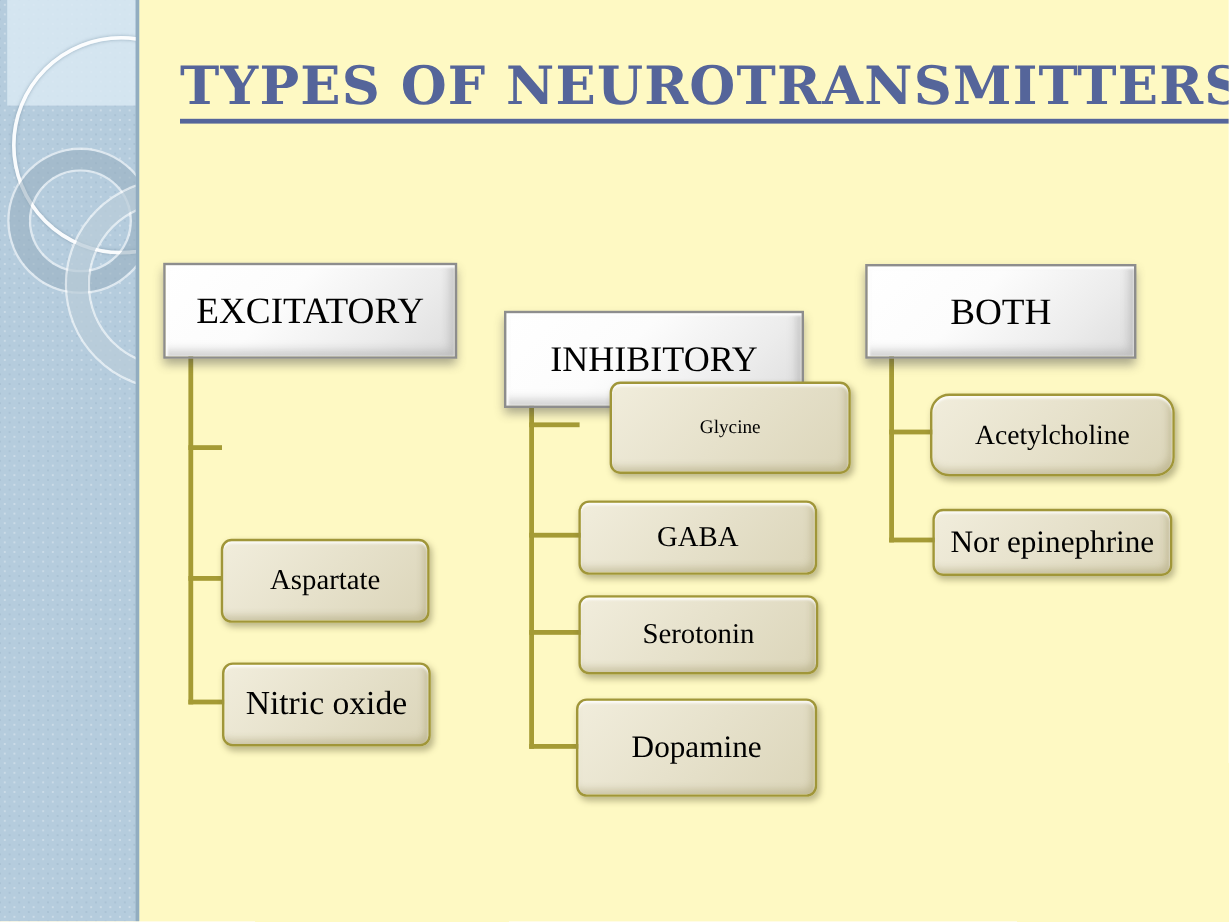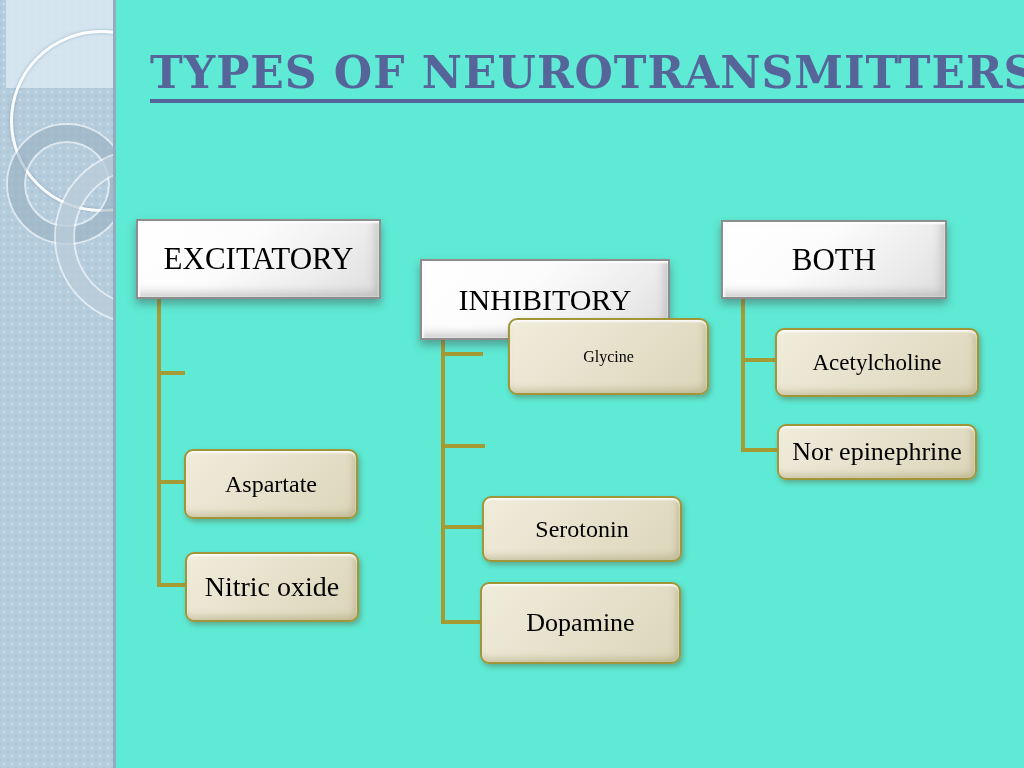--- a/index.html
+++ b/index.html
@@ -1,19 +1,19 @@
 <!DOCTYPE html>
 <html><head>
 <meta charset="utf-8">
 <style>
   html,body{margin:0;padding:0;background:#ffffff;}
   .slide{
     position:relative;
     width:1024px;height:768px;
-    background:#5eead4;
+    background:#fef9c3;
     overflow:hidden;
     font-family:"Liberation Serif", serif;
   }
 
   
   .sidebar{
     position:absolute;left:0;top:0;width:113px;height:768px;
     background-color:#b5ccdd;
     background-image:
       radial-gradient(rgba(255,255,255,0.30) 15%, rgba(255,255,255,0) 16%),
@@ -117,21 +117,21 @@
   #box-glycine{left:508px;top:318px;width:197px;height:73px;font-size:16px;}
   #box-gaba{left:482px;top:417px;width:195px;height:58px;font-size:24px;}
   #box-serotonin{left:482px;top:496px;width:196px;height:62px;font-size:24px;}
   #box-dopamine{left:480px;top:582px;width:197px;height:78px;font-size:26px;}
 
   
   #box-both{left:721px;top:220px;width:222px;height:75px;font-size:31px;text-align:right;}
   #conn-both-v{left:741px;top:293px;width:4px;height:159px;}
   #conn-both-s1{left:741px;top:358px;width:38px;height:4px;}
   #conn-both-s2{left:741px;top:448px;width:40px;height:4px;}
-  #box-acetylcholine{left:775px;top:328px;width:200px;height:65px;font-size:23px;}
+  #box-acetylcholine{left:775px;top:328px;width:200px;height:65px;font-size:23px;border-radius:16px;}
   #box-norepinephrine{left:777px;top:424px;width:196px;height:52px;font-size:26px;}
 </style>
 </head>
 <body>
 
 <div class="slide">
 
   <div class="sidebar">
     <div class="sidebar-toprect"></div>
     <div class="circle-thin"></div>
@@ -155,20 +155,21 @@
   <div class="conn" id="conn-both-v"></div>
   <div class="conn" id="conn-both-s1"></div>
   <div class="conn" id="conn-both-s2"></div>
 
   <div class="cat-box" id="box-excitatory">EXCITATORY</div>
   <div class="leaf-box" id="box-aspartate">Aspartate</div>
   <div class="leaf-box" id="box-nitric">Nitric oxide</div>
 
   <div class="cat-box" id="box-inhibitory">INHIBITORY</div>
   <div class="leaf-box" id="box-glycine">Glycine</div>
+  <div class="leaf-box" id="box-gaba">GABA</div>
   <div class="leaf-box" id="box-serotonin">Serotonin</div>
   <div class="leaf-box" id="box-dopamine">Dopamine</div>
 
   <div class="cat-box" id="box-both">BOTH</div>
   <div class="leaf-box" id="box-acetylcholine">Acetylcholine</div>
   <div class="leaf-box" id="box-norepinephrine">Nor epinephrine</div>
 
 </div>
 
 </body></html>

